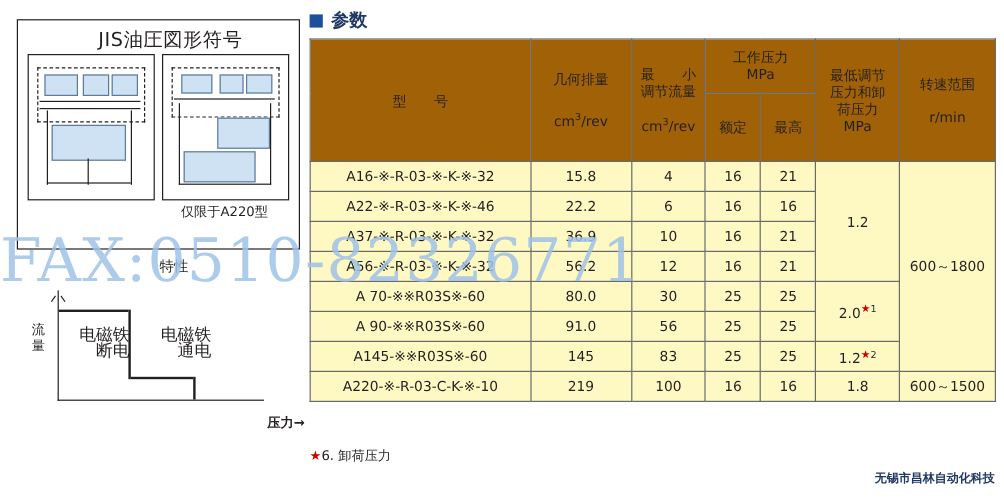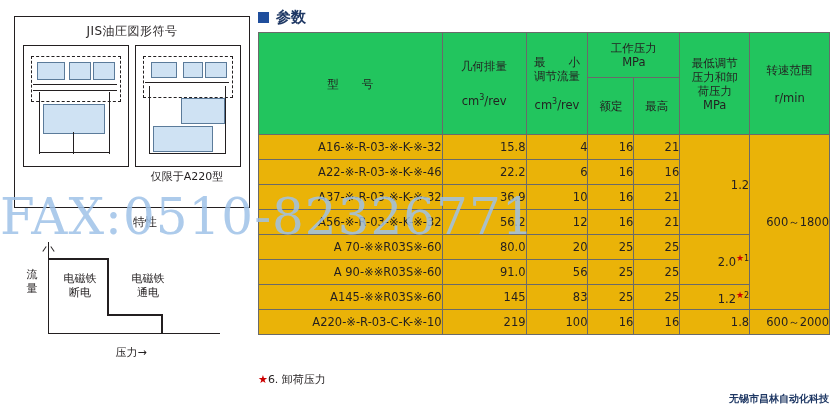--- a/index.html
+++ b/index.html
@@ -13,22 +13,22 @@
   .page{position:absolute;left:0;top:0;width:837px;height:419px;}
 
   
   .left{position:absolute;left:8px;top:8px;width:246px;height:403px;}
 
   .diagram-box{
     position:absolute;left:6px;top:8px;width:234px;height:190px;
     border:1px solid #231f20;background:#fff;
   }
   .diagram-title{
-    position:absolute;left:0;top:6px;width:234px;text-align:center;
-    font-size:12px;color:#231f20;letter-spacing:0.5px;
+    position:absolute;left:10px;top:6px;width:234px;text-align:center;
+    font-size:16px;color:#231f20;letter-spacing:0.5px;
   }
   .sym-panel{
     position:absolute;top:28px;width:104px;height:120px;
     border:1px solid #231f20;background:#fff;
   }
   .sym-panel.a{left:8px;}
   .sym-panel.b{left:120px;}
   .sym-inner{position:absolute;left:5px;top:6px;right:5px;bottom:6px;}
   .hatch{
     position:absolute;background:#cfe2f3;border:1px solid #5b7b9a;
@@ -47,25 +47,25 @@
   .char-box{
     position:absolute;left:16px;top:224px;width:214px;height:126px;
   }
   .axis{position:absolute;background:#231f20;}
   .curve{position:absolute;background:#231f20;}
   .ylab{
     position:absolute;left:0px;top:36px;width:16px;font-size:11px;
     color:#231f20;line-height:14px;text-align:center;
   }
   .xlab{
-    position:absolute;left:0;bottom:-2px;width:214px;text-align:center;
-    font-size:11px;color:#231f20;
+    position:absolute;left:16px;bottom:-2px;width:214px;text-align:right;
+    font-size:11px;color:#231f20;font-weight:bold;
   }
   .cap{
-    position:absolute;font-size:11px;color:#231f20;line-height:14px;text-align:center;
+    position:absolute;font-size:14px;color:#231f20;line-height:14px;text-align:right;
   }
   .sec-head{
     position:absolute;left:258px;top:8px;
     font-size:15px;font-weight:bold;color:#1f3864;
     display:flex;align-items:center;gap:7px;
   }
   .sq{width:11px;height:11px;background:#1f4e9c;display:inline-block;}
 
   table.params{
     position:absolute;left:258px;top:32px;
@@ -73,29 +73,28 @@
     width:572px;
     font-size:11.5px;color:#231f20;
   }
   table.params th, table.params td{
     border:1px solid #6a6a6a;
     text-align:center;
     vertical-align:middle;
     padding:0;
   }
   table.params thead th{
-    background:#22c55e;
+    background:#a16207;
     font-weight:normal;
     line-height:14px;
   }
   table.params tbody td{
-    background:#eab308;
+    background:#fef9c3;
     height:24px;
     line-height:14px;
-    text-align:right;
   }
   td.model{ text-align:left; padding-left:10px; }
   .sup{font-size:8px;vertical-align:super;}
   .star{color:#cc0000;font-size:9px;vertical-align:super;}
 
   .notes{
     position:absolute;left:258px;top:372px;font-size:11px;color:#231f20;
     line-height:16px;
   }
   .notes .s{color:#cc0000;}
@@ -271,21 +270,21 @@
       <tr>
         <td class="model">A56-※-R-03-※-K-※-32</td>
         <td>56.2</td>
         <td>12</td>
         <td>16</td>
         <td>21</td>
       </tr>
       <tr>
         <td class="model">A 70-※※R03S※-60</td>
         <td>80.0</td>
-        <td>20</td>
+        <td>30</td>
         <td>25</td>
         <td>25</td>
         <td rowspan="2">
           <span>2.0</span><span class="star">★</span><span class="sup">1</span>
         </td>
       </tr>
       <tr>
         <td class="model">A 90-※※R03S※-60</td>
         <td>91.0</td>
         <td>56</td>
@@ -302,21 +301,21 @@
           <span>1.2</span><span class="star">★</span><span class="sup">2</span>
         </td>
       </tr>
       <tr>
         <td class="model">A220-※-R-03-C-K-※-10</td>
         <td>219</td>
         <td>100</td>
         <td>16</td>
         <td>16</td>
         <td>1.8</td>
-        <td>600～2000</td>
+        <td>600～1500</td>
       </tr>
     </tbody>
   </table>
 
   <div class="notes">
     <div><span class="s">★</span><span>6. 卸荷压力</span></div>
   </div>
 
   <div class="company">无锡市昌林自动化科技</div>
 

